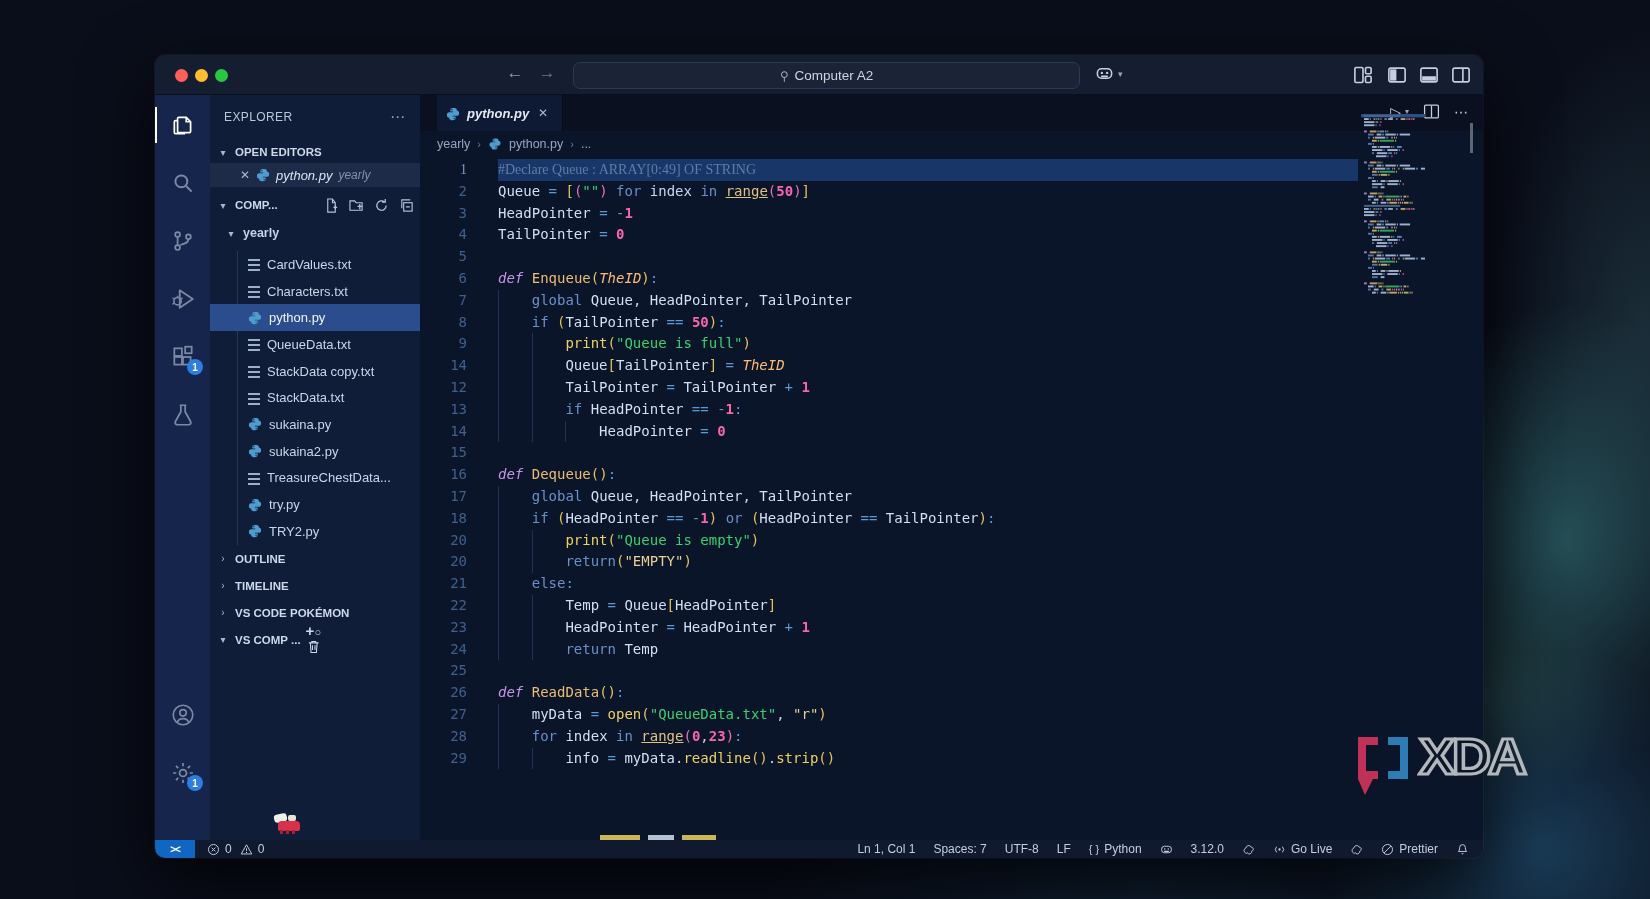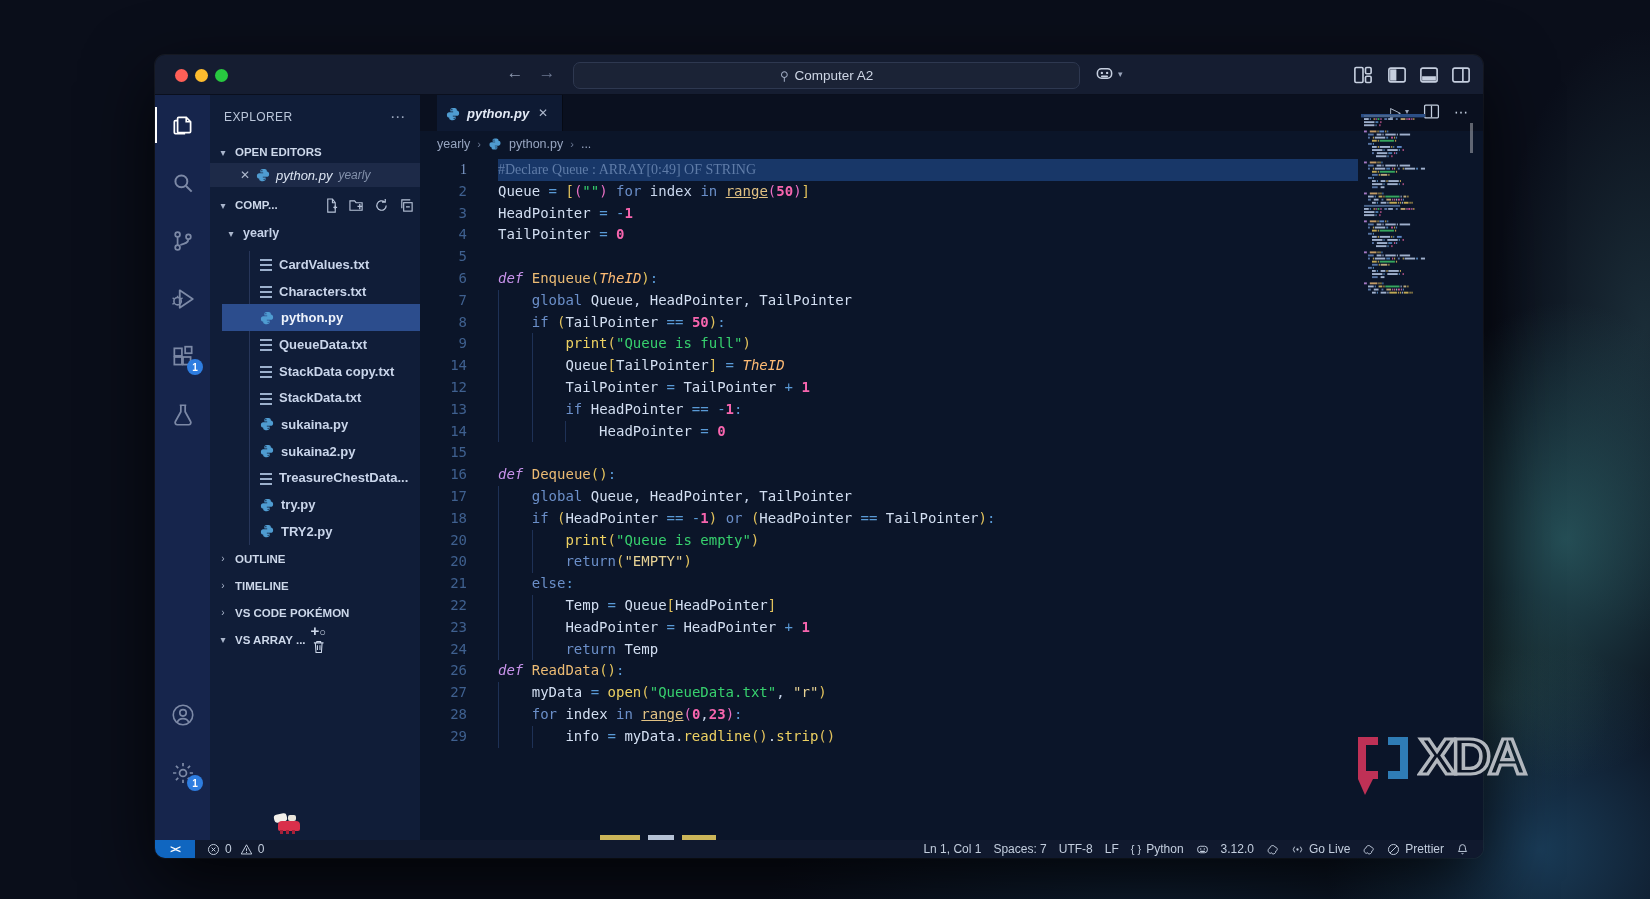--- a/index.html
+++ b/index.html
@@ -62,21 +62,21 @@
   .sb-chev { width:14px; text-align:center; font-size:10px; color:#aab6cc; font-weight:400; flex:none; }
   #sec-openeditors { top:46px; height:22px; }
   #row-openfile { position:absolute; top:68px; left:0; right:0; height:24px; background:#1d2a48; display:flex; align-items:center; gap:6px; padding:0 8px 0 30px; }
   #row-openfile .x { color:#aeb9cd; font-size:12px; }
   #row-openfile .nm { font-style:italic; color:#dbe4f2; }
   #row-openfile .fold { font-style:italic; color:#8391ab; font-size:12px; }
   #sec-workspace { top:98px; height:24px; }
   #sec-workspace .acts { margin-left:auto; display:flex; gap:10px; color:#b7c3d8; }
   #sec-workspace .acts svg { width:15px; height:15px; }
   #row-yearly { position:absolute; top:126px; left:0; right:0; height:24px; display:flex; align-items:center; gap:5px; padding-left:14px; font-weight:700; font-size:12.5px; }
-  #file-list { position:absolute; top:156px; left:12px; right:0;font-weight:bold; }
+  #file-list { position:absolute; top:156px; left:0; right:0; }
   #file-list .guide { position:absolute; left:27px; top:0; bottom:0; width:1px; background:#27365a; }
   .frow { height:26.7px; display:flex; align-items:center; gap:7px; padding-left:38px; color:#c9d5ea; position:relative; }
   .frow.fsel { background:#2c4d8d; color:#eef3fb; }
   .ficon { width:14px; height:14px; flex:none; display:inline-block; }
   .ficon.txt { background:repeating-linear-gradient(to bottom,#9cb0cc 0 1.8px,transparent 1.8px 5px); height:12px; width:12px; margin-top:2px; }
   .sb-bottom { position:absolute; left:0; right:0; height:27px; display:flex; align-items:center; gap:5px; padding:0 6px; font-weight:700; font-size:11.5px; color:#cdd8ea; }
   
   #crab { position:absolute; left:62px; bottom:6px; width:34px; height:20px; }
   #crab .claw { position:absolute; left:2px; top:0; width:13px; height:8px; background:#f2f0ea; border-radius:3px; transform:rotate(-12deg); }
   #crab .claw2 { position:absolute; left:16px; top:1px; width:8px; height:6px; background:#e8e4da; border-radius:2px; }
@@ -116,21 +116,21 @@
   #scrollthumb { position:absolute; right:10px; top:28px; width:3px; height:30px; background:rgba(255,255,255,.35); }
 
   
   #statusbar { position:absolute; left:0; bottom:0; right:0; height:18px; background:#10192e;
     display:flex; align-items:center; font-size:12px; color:#c3cede; font-family:"Liberation Sans",sans-serif; }
   #remote { width:40px; height:18px; background:#1066c0; color:#fff; display:flex; align-items:center; justify-content:center;
     font-size:10px; font-weight:700; letter-spacing:-1px; flex:none; }
   .sb-item { display:flex; align-items:center; gap:5px; white-space:nowrap; }
   .sb-item svg { width:13px; height:13px; }
   #sb-left { display:flex; gap:8px; margin-left:12px; align-items:center; }
-  #sb-right { margin-left:auto; display:flex; gap:12px; align-items:center; margin-right:14px; }
+  #sb-right { margin-left:auto; display:flex; gap:18px; align-items:center; margin-right:14px; }
   .oic { font-size:11px; }
 
   
   #xda { position:absolute; left:1352px; top:733px; display:flex; align-items:flex-start; gap:5px; z-index:50; }
   #xda svg { display:block; }
   #xda .letters { font-weight:800; font-size:54px; line-height:48px; letter-spacing:-3px;
     color:rgba(16,20,28,.25); -webkit-text-stroke:3.5px #b2b7be; font-family:"Liberation Sans",sans-serif; transform:scaleY(.92); }
 </style>
 </head>
 <body>
@@ -355,21 +355,21 @@
           <div class="sb-bottom" style="top: 477px;">
             <span class="sb-chev">›</span>
             <span>TIMELINE</span>
           </div>
           <div class="sb-bottom" style="top: 504px;">
             <span class="sb-chev">›</span>
             <span>VS CODE POKÉMON</span>
           </div>
           <div class="sb-bottom" style="top: 531px;">
             <span class="sb-chev">▾</span>
-            <span>VS ARRAY ...</span>
+            <span>VS COMP ...</span>
             <span class="acts"><span style="font-size:15px">+</span><span style="font-size:11px">○</span><svg viewBox="0 0 16 16">
                 <path d="M3 4h10 M6 4V2.5h4V4 M4.5 4l.7 10h5.6l.7-10 M6.7 6.5v5 M9.3 6.5v5" fill="none" stroke="currentColor" stroke-width="1.1"></path>
               </svg></span>
           </div>
         </div>
       <div id="crab">
         <span class="claw"></span>
           <span class="claw2"></span>
           <span class="body"></span>
         <span class="leg" style="left:8px"></span>
@@ -426,20 +426,21 @@
           <div class="cl"><span class="ln">15</span><span class="ct"></span></div>
           <div class="cl"><span class="ln">16</span><span class="ct"><span class="tk-kw">def</span><span class="tk-t"> </span><span class="tk-fn">Dequeue</span><span class="tk-br">(</span><span class="tk-br">)</span><span class="tk-op">:</span></span></div>
           <div class="cl"><span class="ln">17</span><span class="ct"><span class="ig"></span><span class="tk-kw2">global</span><span class="tk-t"> </span><span class="tk-v">Queue</span><span class="tk-t">, </span><span class="tk-v">HeadPointer</span><span class="tk-t">, </span><span class="tk-v">TailPointer</span></span></div>
           <div class="cl"><span class="ln">18</span><span class="ct"><span class="ig"></span><span class="tk-kw2">if</span><span class="tk-t"> </span><span class="tk-br">(</span><span class="tk-v">HeadPointer</span><span class="tk-op"> == -</span><span class="tk-num">1</span><span class="tk-br">)</span><span class="tk-t"> </span><span class="tk-kw2">or</span><span class="tk-t"> </span><span class="tk-br">(</span><span class="tk-v">HeadPointer</span><span class="tk-op"> == </span><span class="tk-v">TailPointer</span><span class="tk-br">)</span><span class="tk-op">:</span></span></div>
           <div class="cl"><span class="ln">20</span><span class="ct"><span class="ig"></span><span class="ig"></span><span class="tk-call">print</span><span class="tk-br">(</span><span class="tk-str">"Queue is empty"</span><span class="tk-br">)</span></span></div>
           <div class="cl"><span class="ln">20</span><span class="ct"><span class="ig"></span><span class="ig"></span><span class="tk-kw2">return</span><span class="tk-br">(</span><span class="tk-str2">"EMPTY"</span><span class="tk-br">)</span></span></div>
           <div class="cl"><span class="ln">21</span><span class="ct"><span class="ig"></span><span class="tk-kw2">else</span><span class="tk-op">:</span></span></div>
           <div class="cl"><span class="ln">22</span><span class="ct"><span class="ig"></span><span class="ig"></span><span class="tk-v">Temp</span><span class="tk-op"> = </span><span class="tk-v">Queue</span><span class="tk-br">[</span><span class="tk-v">HeadPointer</span><span class="tk-br">]</span></span></div>
           <div class="cl"><span class="ln">23</span><span class="ct"><span class="ig"></span><span class="ig"></span><span class="tk-v">HeadPointer</span><span class="tk-op"> = </span><span class="tk-v">HeadPointer</span><span class="tk-op"> + </span><span class="tk-num">1</span></span></div>
           <div class="cl"><span class="ln">24</span><span class="ct"><span class="ig"></span><span class="ig"></span><span class="tk-kw2">return</span><span class="tk-t"> </span><span class="tk-v">Temp</span></span></div>
+          <div class="cl"><span class="ln">25</span><span class="ct"></span></div>
           <div class="cl"><span class="ln">26</span><span class="ct"><span class="tk-kw">def</span><span class="tk-t"> </span><span class="tk-fn">ReadData</span><span class="tk-br">(</span><span class="tk-br">)</span><span class="tk-op">:</span></span></div>
           <div class="cl"><span class="ln">27</span><span class="ct"><span class="ig"></span><span class="tk-v">myData</span><span class="tk-op"> = </span><span class="tk-call">open</span><span class="tk-br">(</span><span class="tk-str">"QueueData.txt"</span><span class="tk-t">, </span><span class="tk-str2">"r"</span><span class="tk-br">)</span></span></div>
           <div class="cl"><span class="ln">28</span><span class="ct"><span class="ig"></span><span class="tk-kw2">for</span><span class="tk-t"> </span><span class="tk-v">index</span><span class="tk-t"> </span><span class="tk-kw2">in</span><span class="tk-t"> </span><span class="tk-link">range</span><span class="tk-br2">(</span><span class="tk-num">0</span><span class="tk-t">,</span><span class="tk-num">23</span><span class="tk-br2">)</span><span class="tk-op">:</span></span></div>
           <div class="cl"><span class="ln">29</span><span class="ct"><span class="ig"></span><span class="ig"></span><span class="tk-v">info</span><span class="tk-op"> = </span><span class="tk-v">myData</span><span class="tk-t">.</span><span class="tk-call">readline</span><span class="tk-br">(</span><span class="tk-br">)</span><span class="tk-t">.</span><span class="tk-call">strip</span><span class="tk-br">(</span><span class="tk-br">)</span></span></div>
           <div id="partial-line">
           <i style="left:180px;width:40px"></i>
             <i style="left:228px;width:26px;background:#d3dff2"></i>
             <i style="left:262px;width:34px"></i>
         </div>
       </div>

